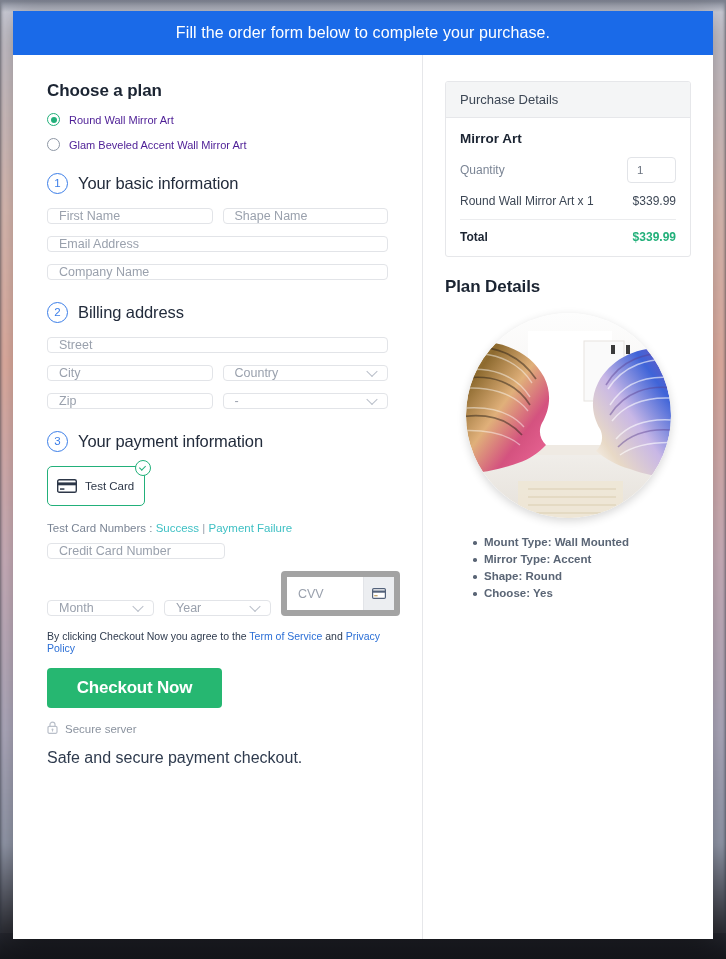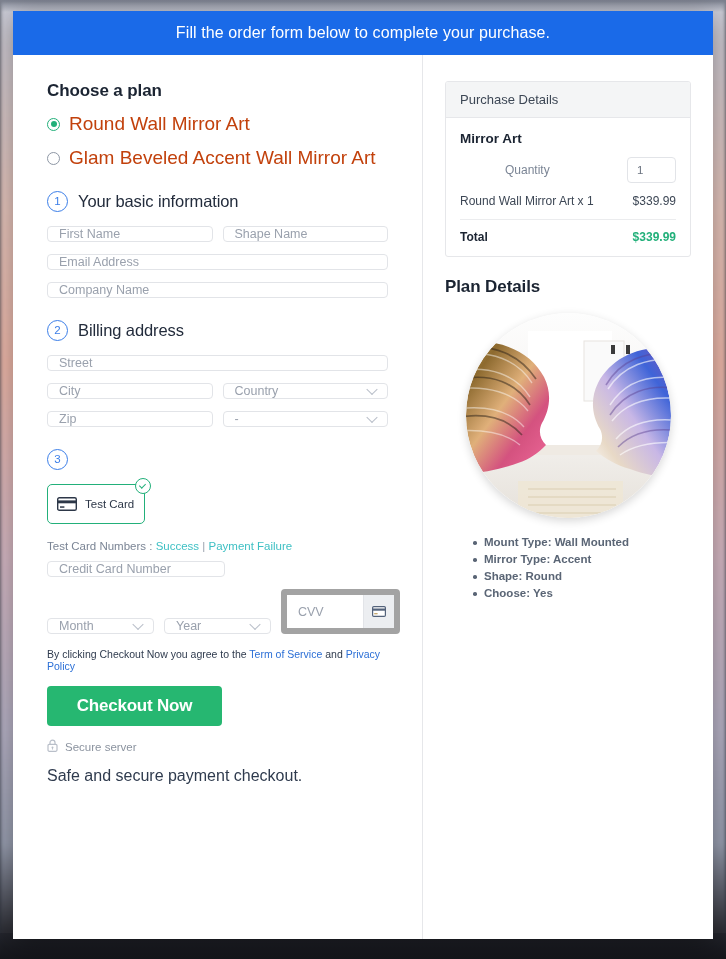--- a/index.html
+++ b/index.html
@@ -71,21 +71,21 @@
   .radio-row{display:flex;align-items:center;gap:9px;margin:0 0 12px 0;}
   .radio{
     width:13px;height:13px;flex:0 0 13px;border-radius:50%;
     border:1.5px solid #8e97a5;box-sizing:border-box;
     display:flex;align-items:center;justify-content:center;background:#fff;
   }
   .radio.checked{border-color:#22b07a;}
   .radio.checked::after{
     content:"";width:6px;height:6px;border-radius:50%;background:#22b07a;
   }
-  .radio-label{font-size:19px;color:#c2410c;}
+  .radio-label{font-size:11px;color:#4c1d95;}
 
   
   .row{display:flex;gap:10px;margin-bottom:12px;}
   .field{
     box-sizing:border-box;height:16px;
     border:1px solid #e2e4e8;border-radius:4px;background:#fff;
     display:flex;align-items:center;padding:0 11px;
     font-size:12.5px;color:#9aa1ad;position:relative;
   }
   .field.full{width:100%;}
@@ -148,21 +148,21 @@
   .purchase{
     border:1px solid #e6e7ea;border-radius:3px;overflow:hidden;margin-bottom:20px;
   }
   .purchase-head{
     background:#f4f5f6;padding:10px 14px;font-size:13px;color:#3d4755;
     border-bottom:1px solid #e6e7ea;
   }
   .purchase-body{padding:13px 14px 12px 14px;}
   .prod-title{font-size:13.5px;font-weight:bold;color:#1b2432;margin:0 0 11px 0;}
   .qty-row{display:flex;align-items:center;justify-content:space-between;margin-bottom:11px;}
-  .qty-label{font-size:12px;color:#7b8595;margin-left:45px;}
+  .qty-label{font-size:12px;color:#7b8595;}
   .qty-box{
     width:49px;height:26px;box-sizing:border-box;border:1px solid #e2e4e8;border-radius:4px;
     display:flex;align-items:center;padding:0 9px;font-size:11.5px;color:#6b7380;background:#fff;
   }
   .line-row{
     display:flex;align-items:center;justify-content:space-between;
     font-size:12px;color:#3d4755;padding-bottom:11px;border-bottom:1px solid #ebecee;
   }
   .total-row{
     display:flex;align-items:center;justify-content:space-between;
@@ -246,20 +246,21 @@
       <div class="row">
         <div class="field half">Zip</div>
         <div class="field half">
           <span>-</span>
           <span class="caret"></span>
         </div>
       </div>
 
       <div class="step-head">
         <span class="step-num">3</span>
+        <span class="step-title">Your payment information</span>
       </div>
 
       <div class="card-tile">
         <span class="cc-glyph">
           <svg width="20" height="14" viewBox="0 0 20 14">
             <rect x="0.7" y="0.7" width="18.6" height="12.6" rx="1.6" fill="#fff" stroke="#2d3748" stroke-width="1.4"></rect>
             <rect x="0.7" y="3.4" width="18.6" height="2.9" fill="#2d3748"></rect>
             <rect x="3" y="9.3" width="4.4" height="1.5" fill="#2d3748"></rect>
           </svg>
         </span>

